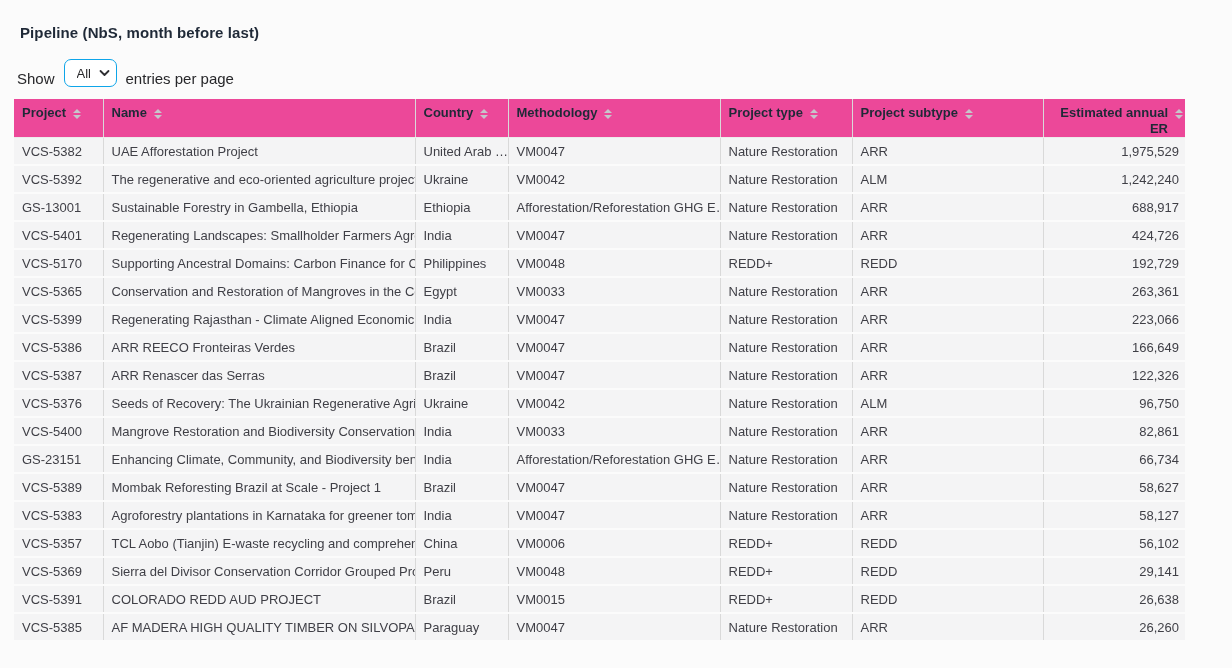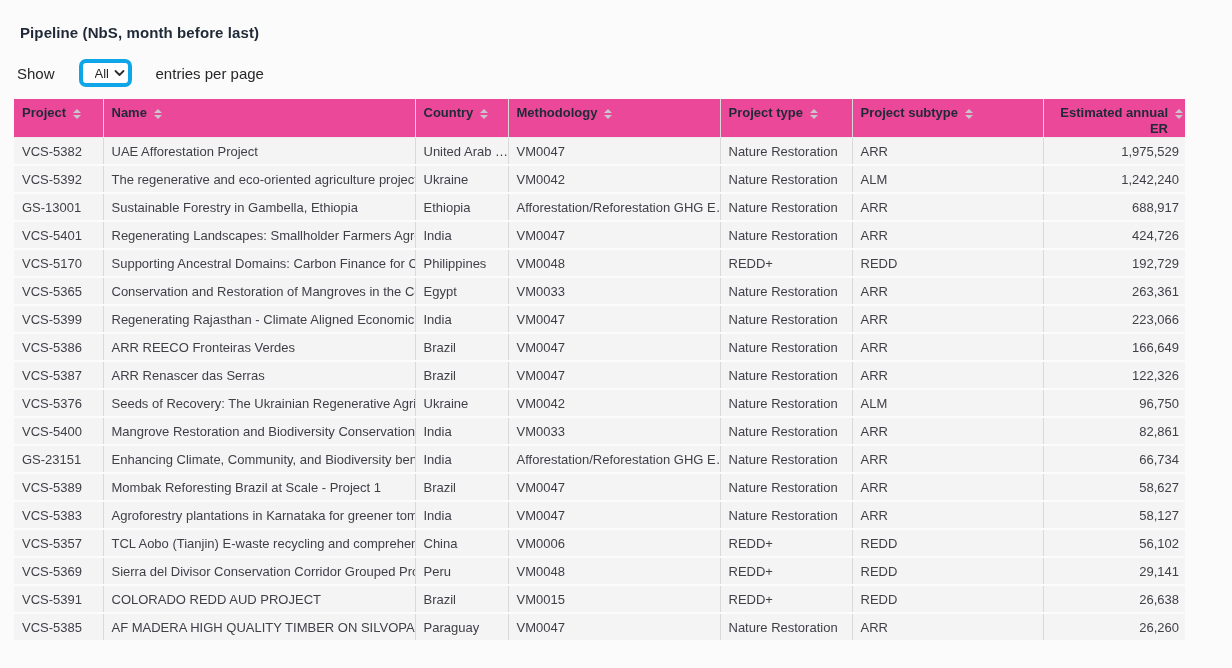--- a/index.html
+++ b/index.html
@@ -14,33 +14,33 @@
   }
   .page-title {
     font-size: 15px;
     font-weight: bold;
     color: #1f2937;
     padding: 24px 0 0 20px;
     letter-spacing: .1px;
   }
   .controls {
     display: flex;
-    align-items: center;
-    gap: 24px;
+    align-items: flex-end;
+    gap: 9px;
     margin: 18px 0 12px 17px;
     font-size: 15px;
     color: #27272a;
   }
   .select-wrap { position: relative; display: inline-block; }
   select {
     appearance: none;
     -webkit-appearance: none;
     width: 53px;
     height: 28px;
-    border: 4px solid #0ea5e9;
+    border: 1px solid #0ea5e9;
     border-radius: 7px;
     background: #ffffff;
     font-family: inherit;
     font-size: 13px;
     color: #27272a;
     padding: 0 18px 0 12px;
     outline: none;
   }
   .chevron {
     position: absolute;

